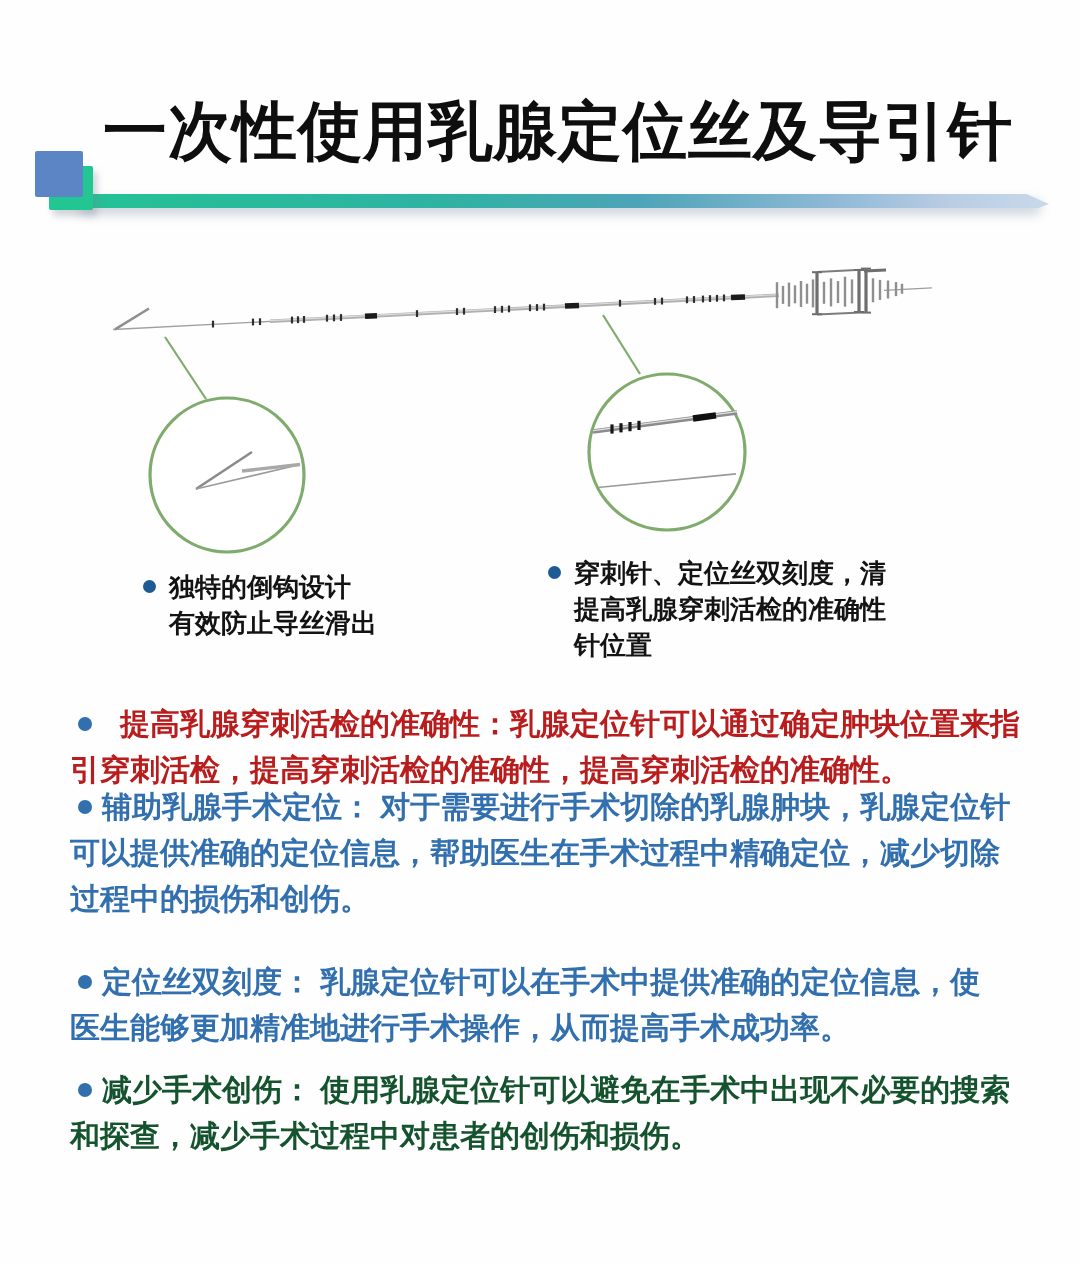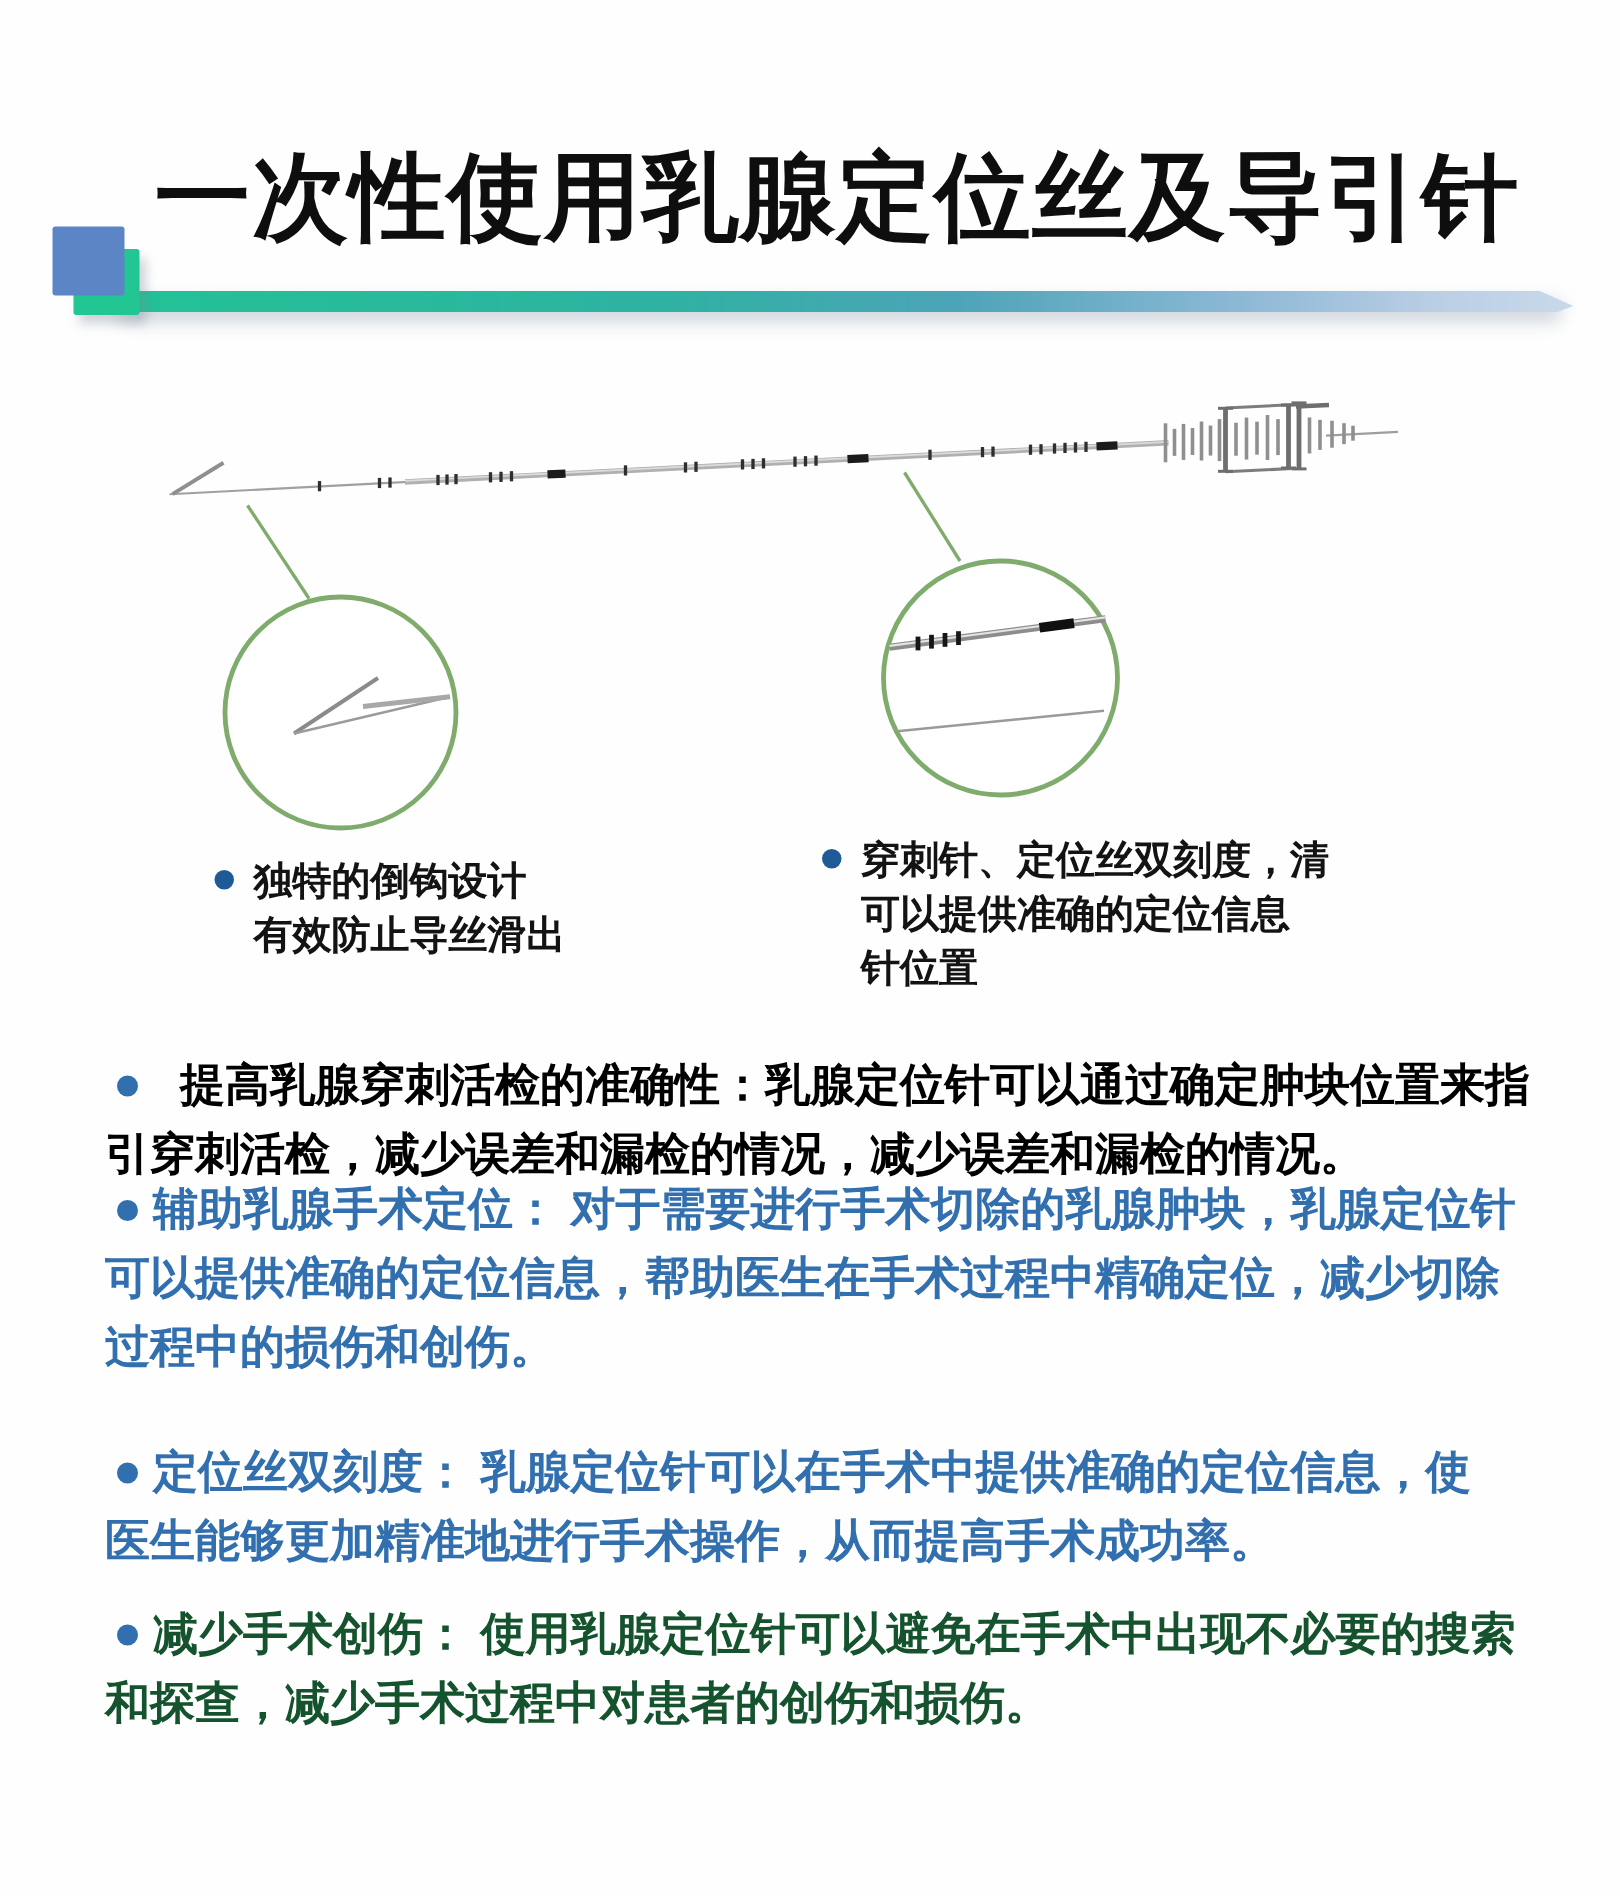--- a/index.html
+++ b/index.html
@@ -188,31 +188,31 @@
     <span class="lines">
       <span style="display:block">独特的倒钩设计</span>
       <span style="display:block">有效防止导丝滑出</span>
     </span>
   </div>
 
   <div class="callout" id="callout-scale">
     <span class="dot" style="background: rgb(30, 90, 150);"></span>
     <span class="lines">
       <span style="display:block">穿刺针、定位丝双刻度，清</span>
-      <span style="display:block">可以提供准确的定位信息</span>
+      <span style="display:block">提高乳腺穿刺活检的准确性</span>
       <span style="display:block">针位置</span>
     </span>
   </div>
 
-  <div class="feature wide-gap" id="feature-1" style="color: #000000;">
+  <div class="feature wide-gap" id="feature-1" style="color: #b91c1c;">
     <div class="first">
       <span class="fdot" style="background: rgb(49, 111, 174);"></span>
       <span>提高乳腺穿刺活检的准确性：乳腺定位针可以通过确定肿块位置来指</span>
     </div>
-    <div>引穿刺活检，减少误差和漏检的情况，减少误差和漏检的情况。</div>
+    <div>引穿刺活检，提高穿刺活检的准确性，提高穿刺活检的准确性。</div>
   </div>
 
   <div class="feature" id="feature-2" style="color: rgb(49, 111, 174);">
     <div class="first">
       <span class="fdot" style="background: rgb(49, 111, 174);"></span>
       <span>辅助乳腺手术定位： 对于需要进行手术切除的乳腺肿块，乳腺定位针</span>
     </div>
     <div>可以提供准确的定位信息，帮助医生在手术过程中精确定位，减少切除</div>
     <div>过程中的损伤和创伤。</div>
   </div>

